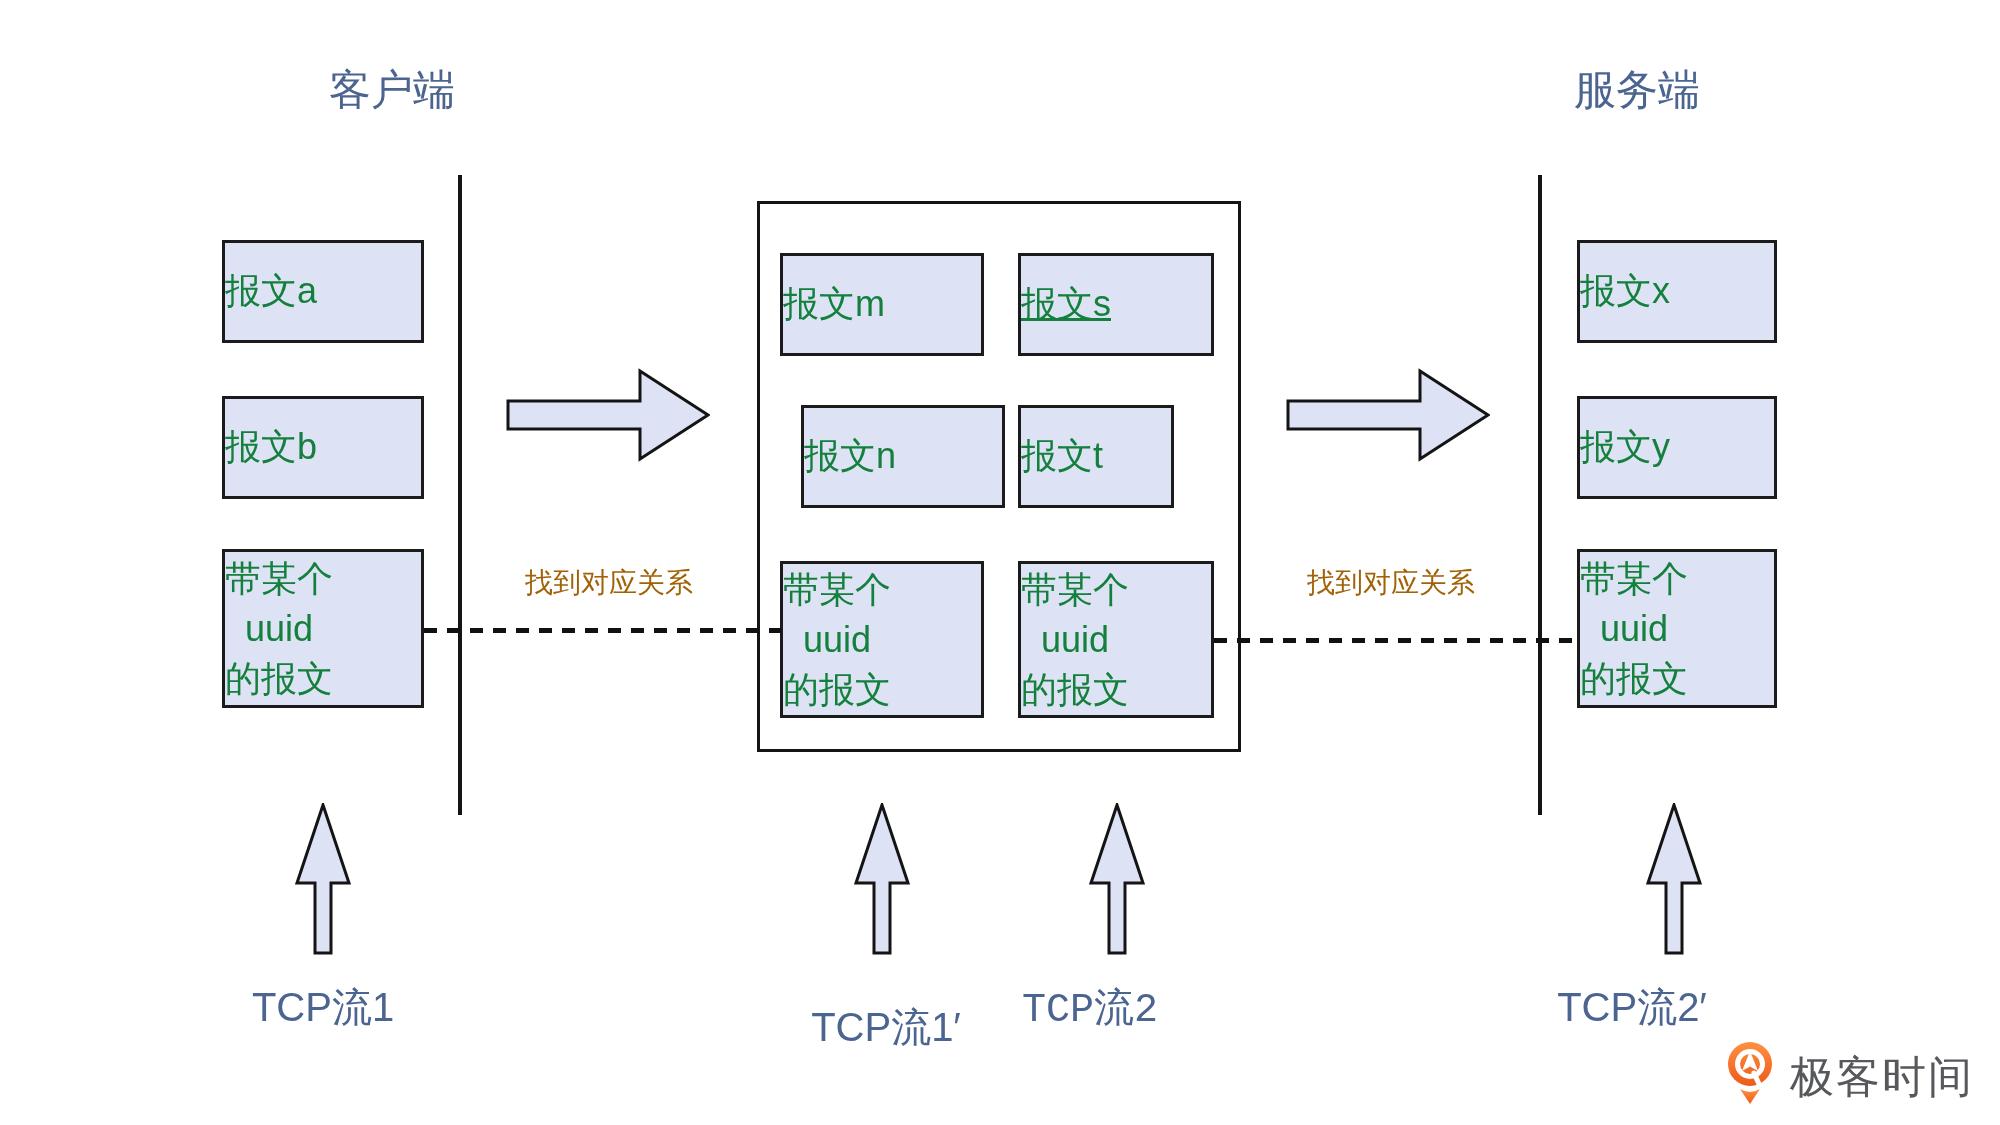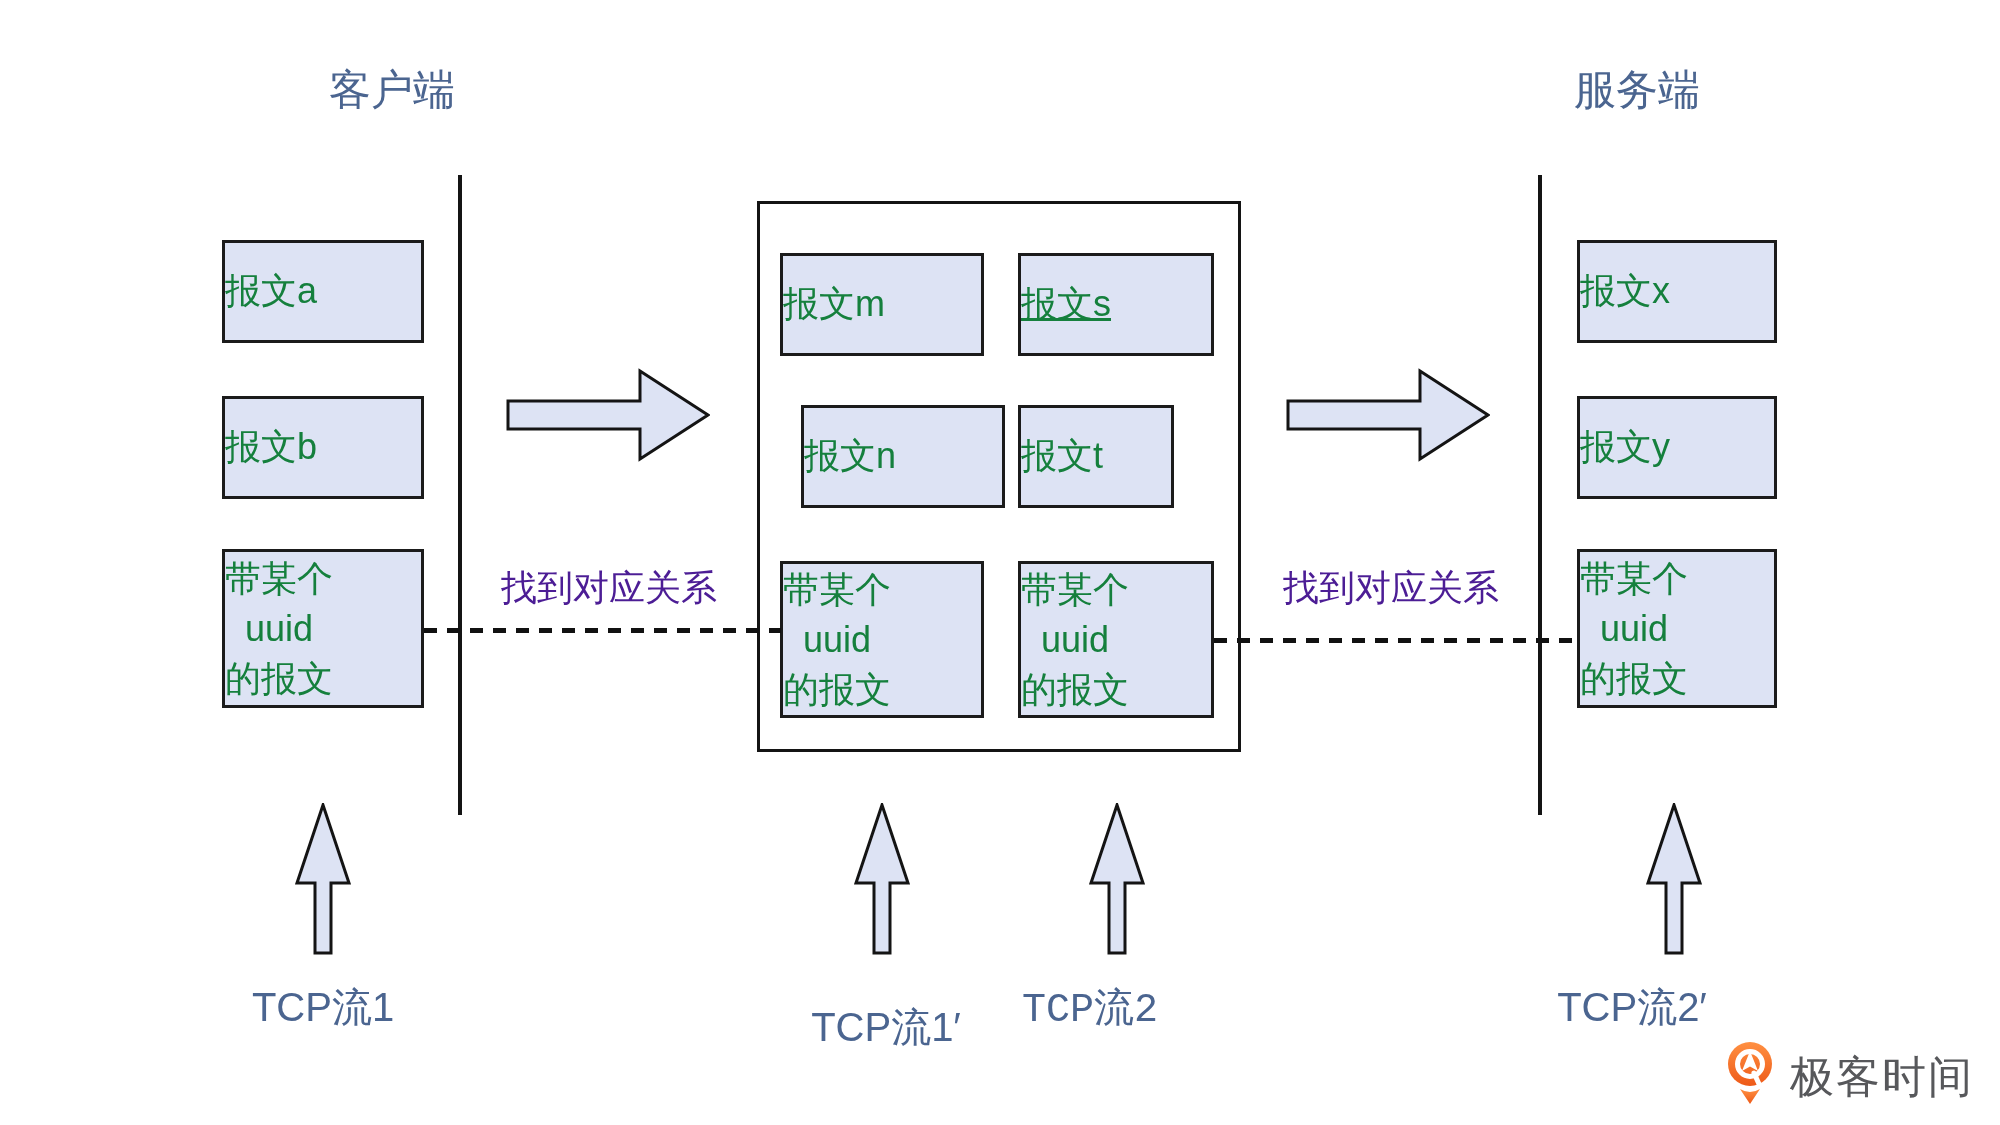--- a/index.html
+++ b/index.html
@@ -17,21 +17,21 @@
     display:flex;align-items:center;
     font-size:36px;color:#15803d;text-align:center;white-space:nowrap;
   }
   .uuid-lines{line-height:50px;}
   .lb-outer{position:absolute;box-sizing:border-box;border:3px solid #141414;background:#ffffff;}
   .dash{
     position:absolute;height:5px;
     background:repeating-linear-gradient(90deg,#111 0 13px,transparent 13px 23px);
   }
   .map-label{
-    position:absolute;font-size:36px;color:#4c1d95;text-align:center;white-space:nowrap;
+    position:absolute;font-size:28px;color:#a16207;text-align:center;white-space:nowrap;
   }
   .tcp-label{
     position:absolute;top:980px;width:300px;text-align:center;
     font-size:40px;color:#4b6590;white-space:nowrap;
   }
   .arrow{position:absolute;}
   .logo-text{
     position:absolute;left:1790px;top:1048px;font-size:44px;color:#57585b;
     letter-spacing:2px;white-space:nowrap;
   }

